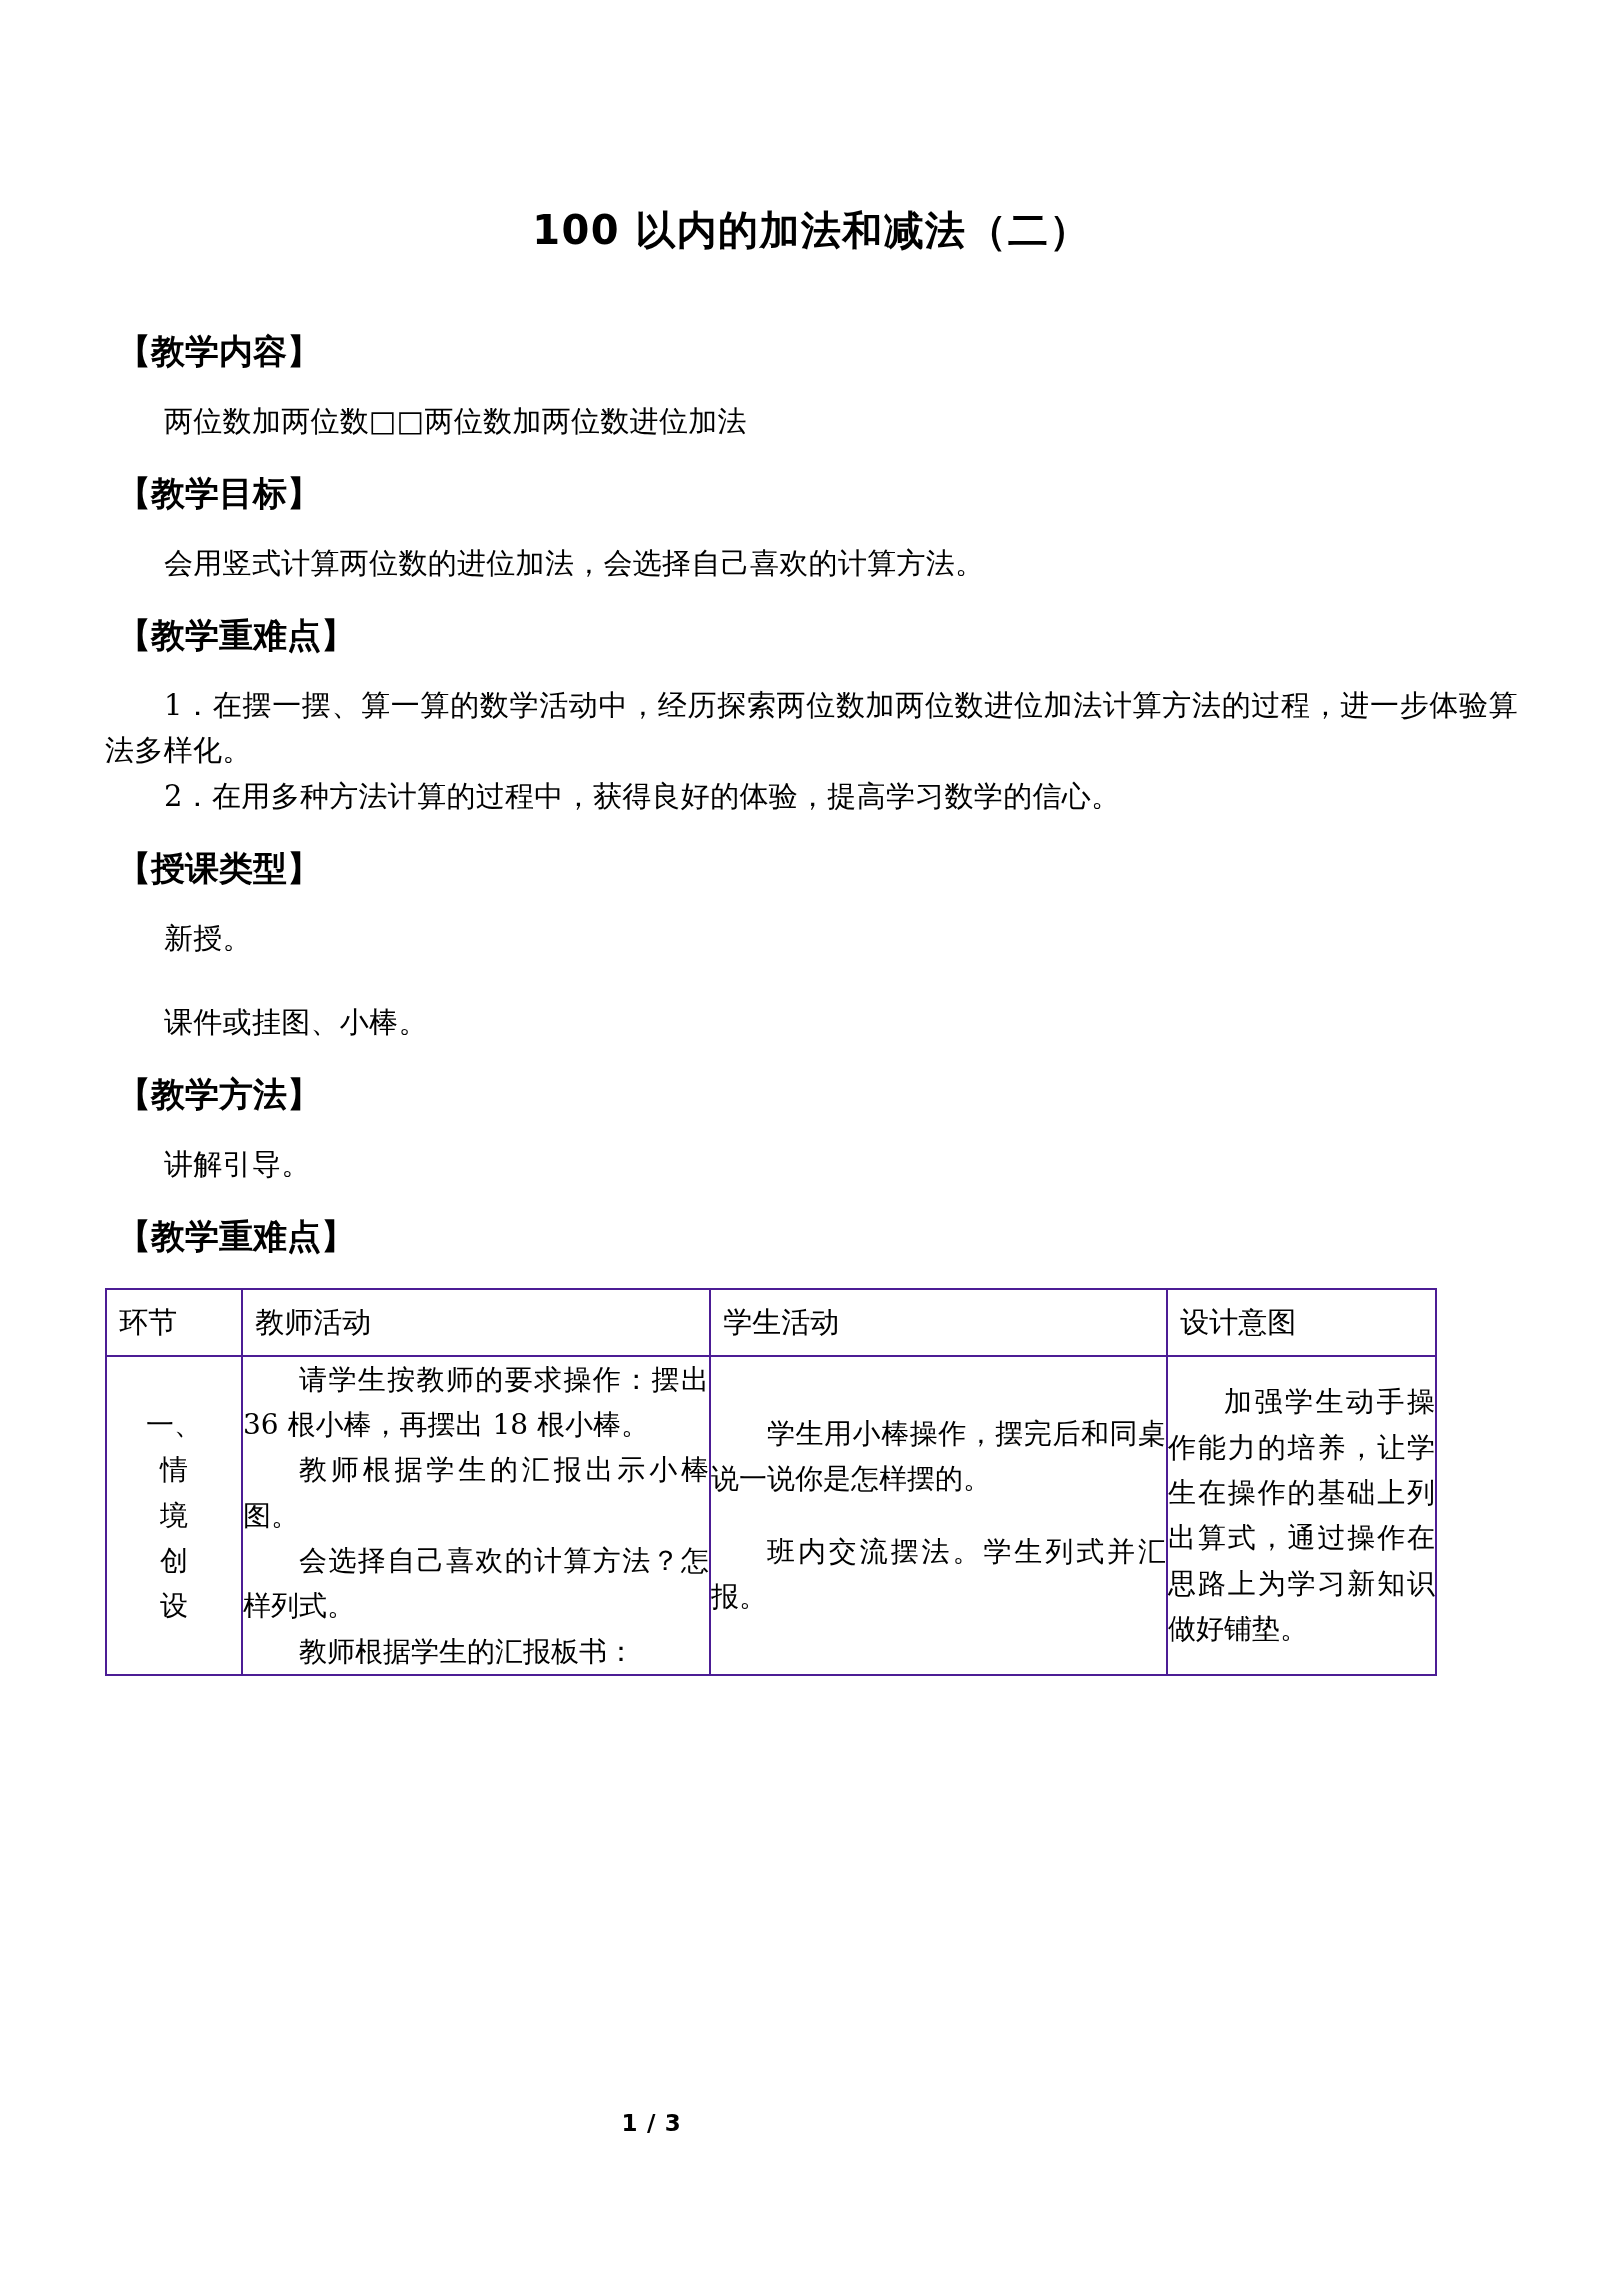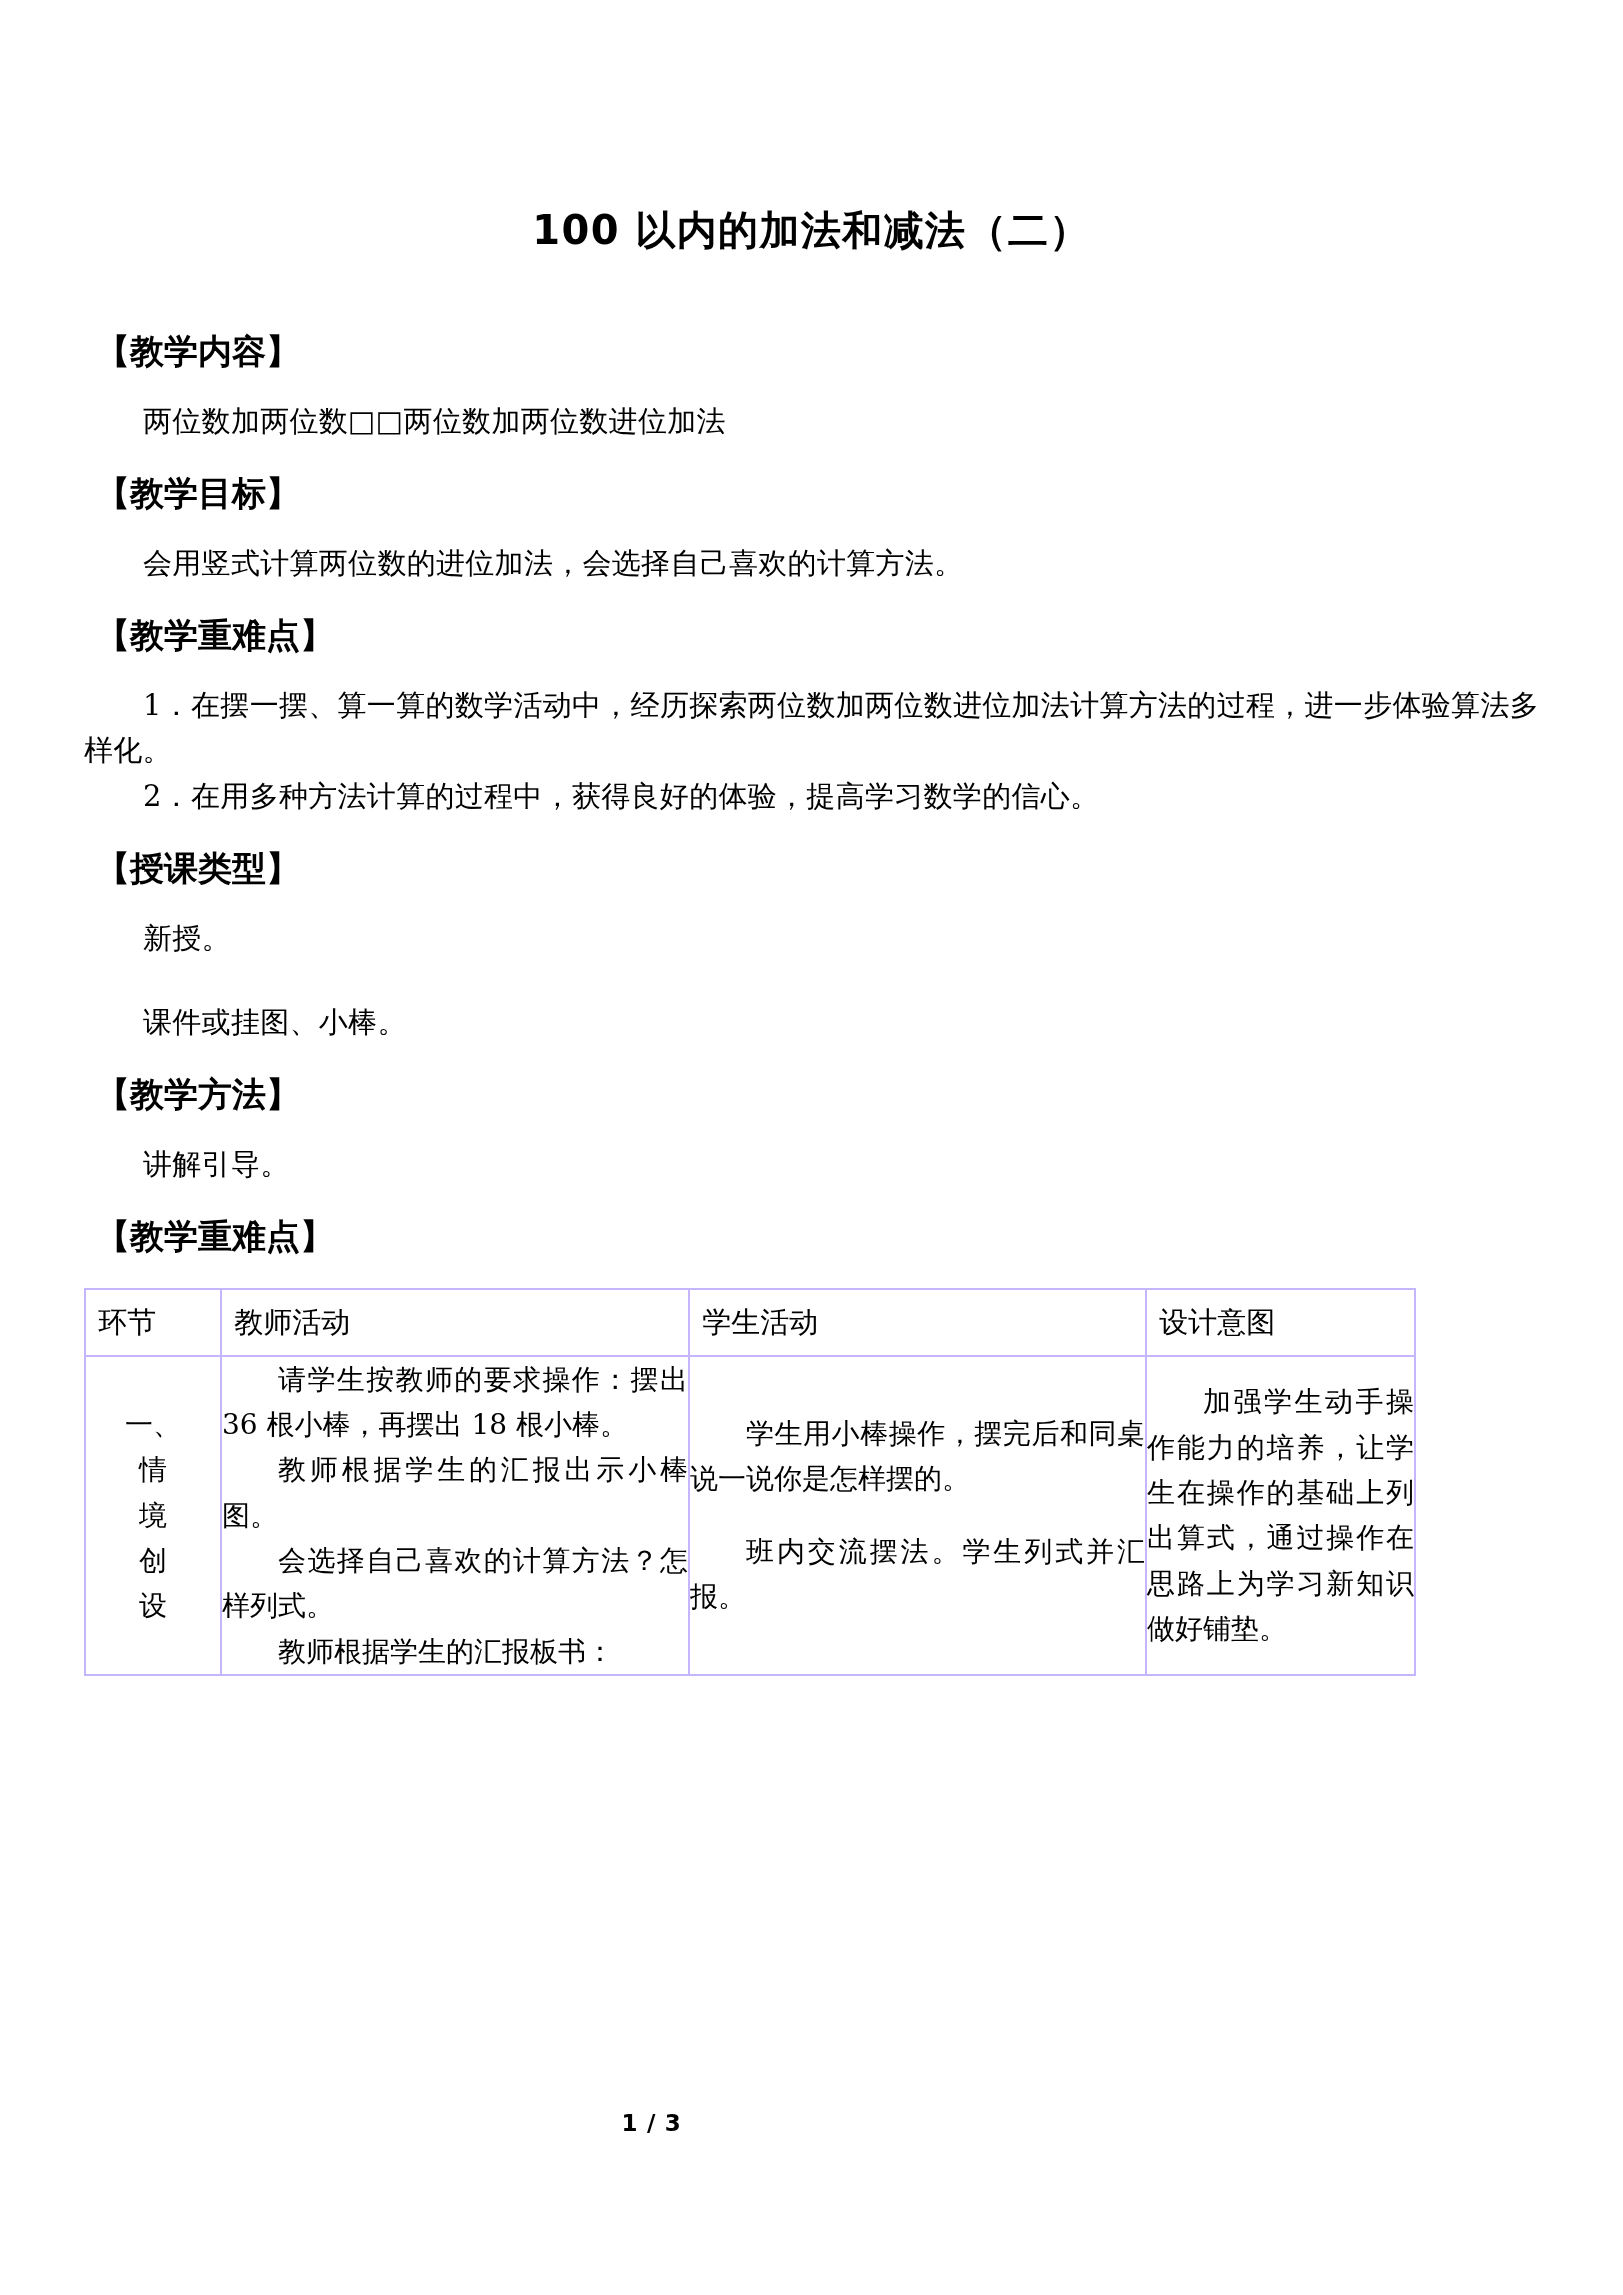--- a/index.html
+++ b/index.html
@@ -14,21 +14,21 @@
     font-family: "DejaVu Serif", serif;
     color: #000000;
     -webkit-font-smoothing: antialiased;
   }
   .page {
     position: absolute;
     left: 0; top: 0;
     width: 1623px;
     height: 2295px;
     box-sizing: border-box;
-    padding: 0 84px;
+    padding: 0 105px;
   }
 
   
   .doc-title {
     text-align: center;
     font-family: "DejaVu Sans", sans-serif;
     font-weight: bold;
     font-size: 40px;
     letter-spacing: 1.4px;
     margin: 0;
@@ -64,21 +64,21 @@
   .gap-l { height: 40px; }
 
   
   .lesson-table {
     border-collapse: collapse;
     width: 1330px;
     table-layout: fixed;
     margin-top: 35px;
   }
   .lesson-table td {
-    border: 2px solid #c4b5fd;
+    border: 2px solid #4c1d95;
     vertical-align: middle;
     padding: 0;
     font-family: "DejaVu Serif", serif;
     font-size: 28px;
     line-height: 1.62;
   }
   .lesson-table .hdr td {
     height: 65px;
     padding: 0 12.3px;
     font-size: 29px;

